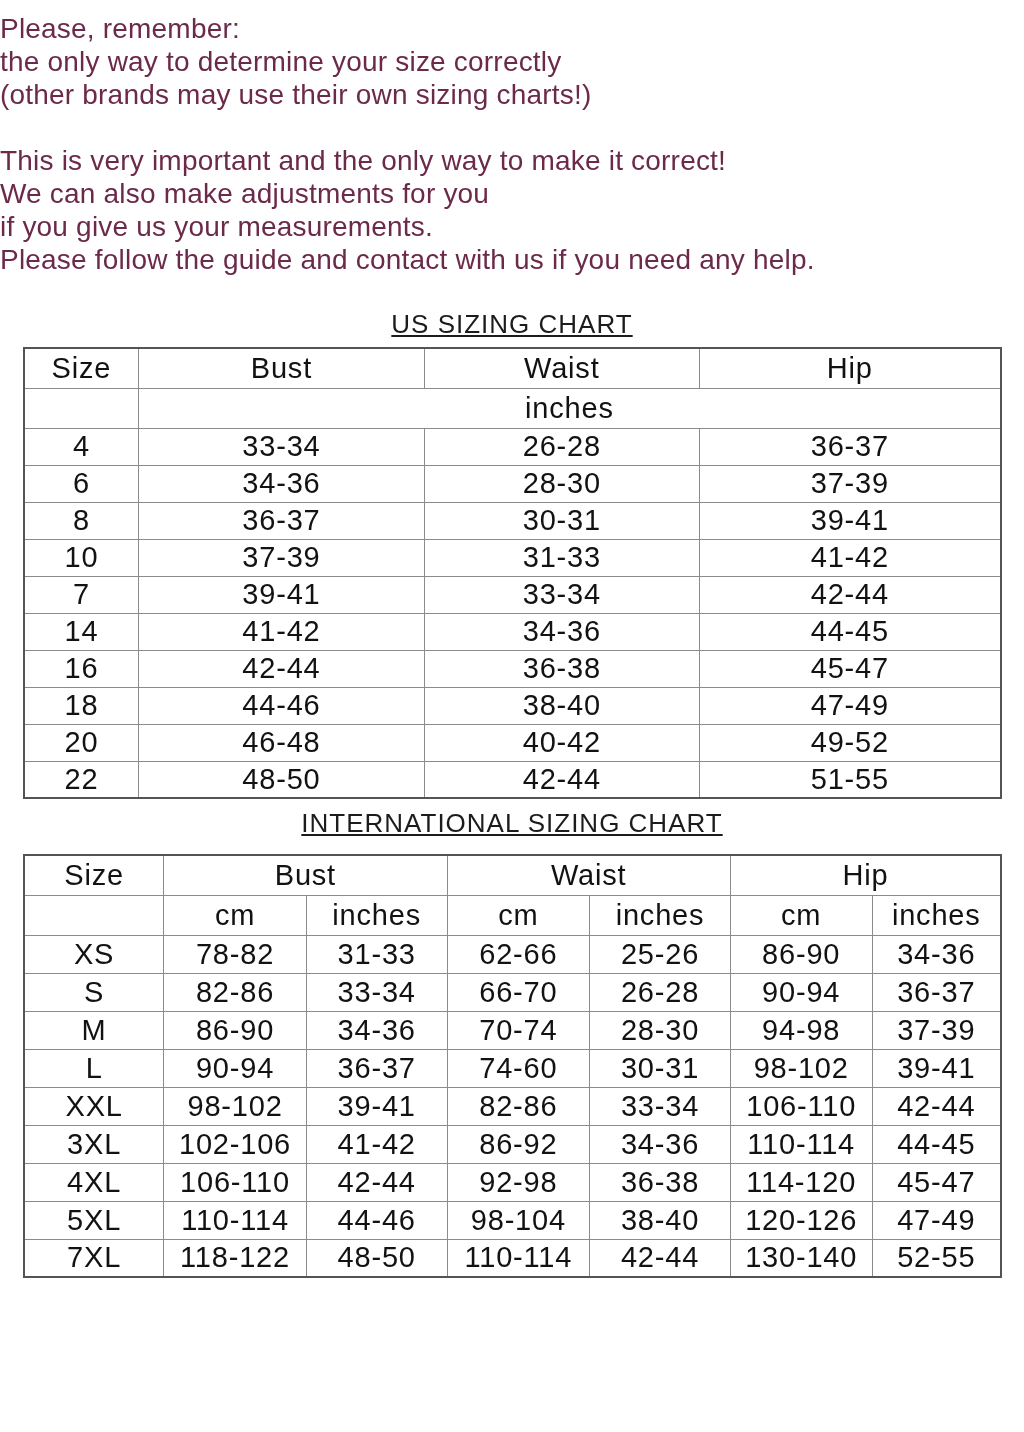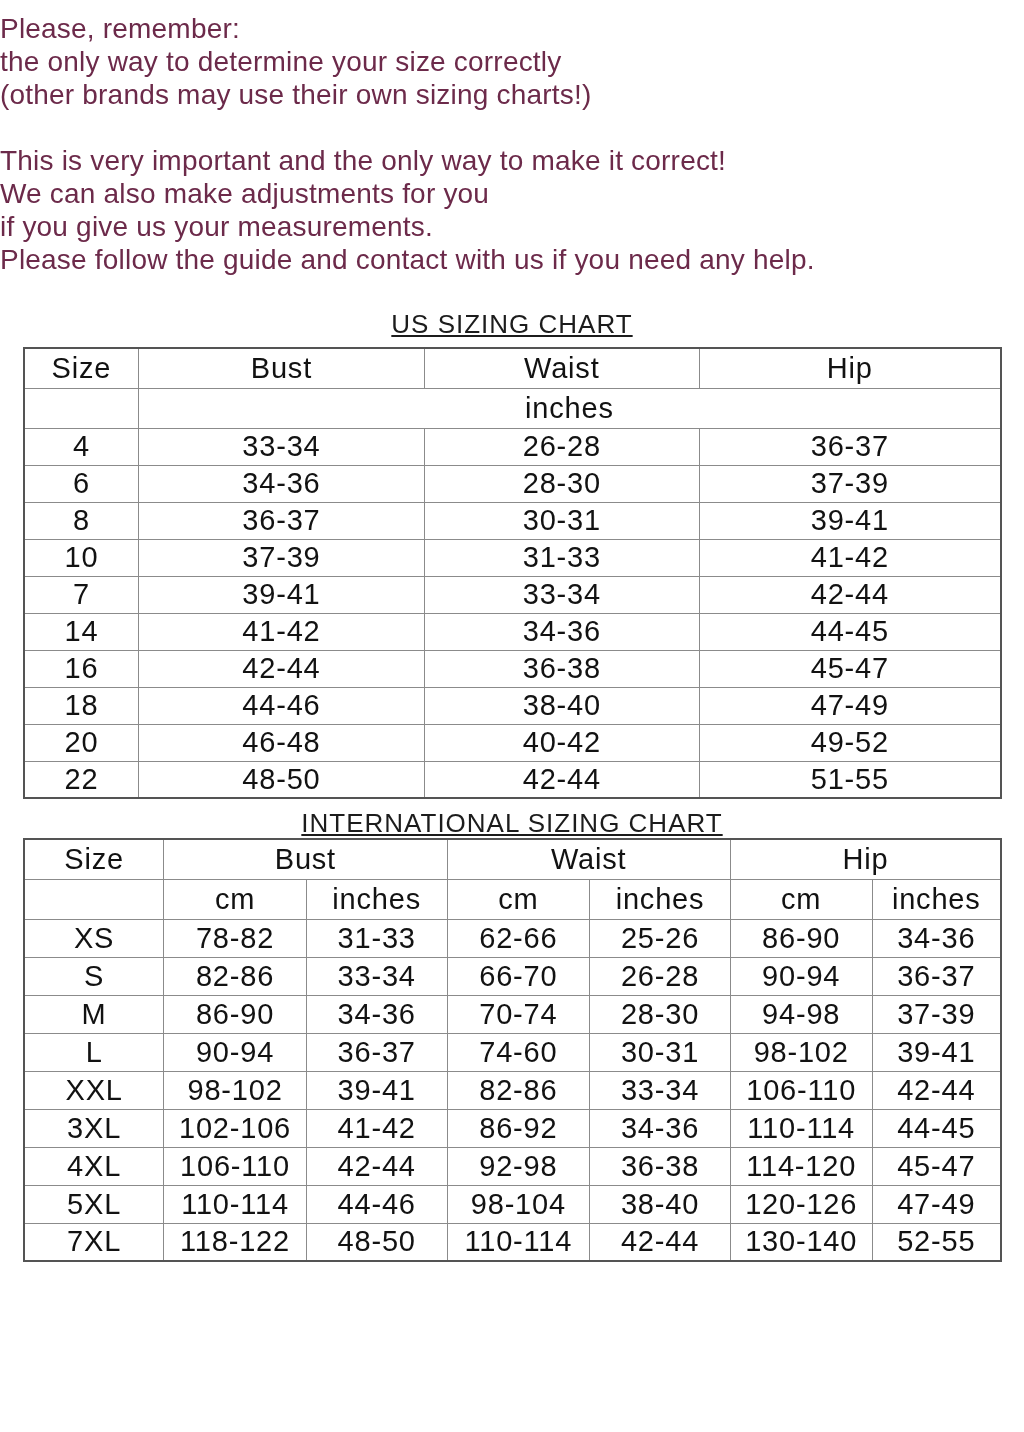--- a/index.html
+++ b/index.html
@@ -27,21 +27,21 @@
   .chart-title {
     text-align: center;
     font-size: 26px;
     line-height: 30px;
     font-weight: 300;
     letter-spacing: 1px;
     color: #1c1c1c;
     text-decoration: underline;
   }
   .us-title   { margin-top: 33px; margin-bottom: 8px; }
-  .intl-title { margin-top: 9px;  margin-bottom: 0; }
+  .intl-title { margin-top: 9px;  margin-bottom: 16px; }
   table.sizing-table {
     border-collapse: collapse;
     table-layout: fixed;
     width: 979px;
     margin-left: 23px;
     border: 2px solid #545454;
     font-size: 29px;
     font-weight: 300;
     letter-spacing: 0.8px;
     color: #121212;

